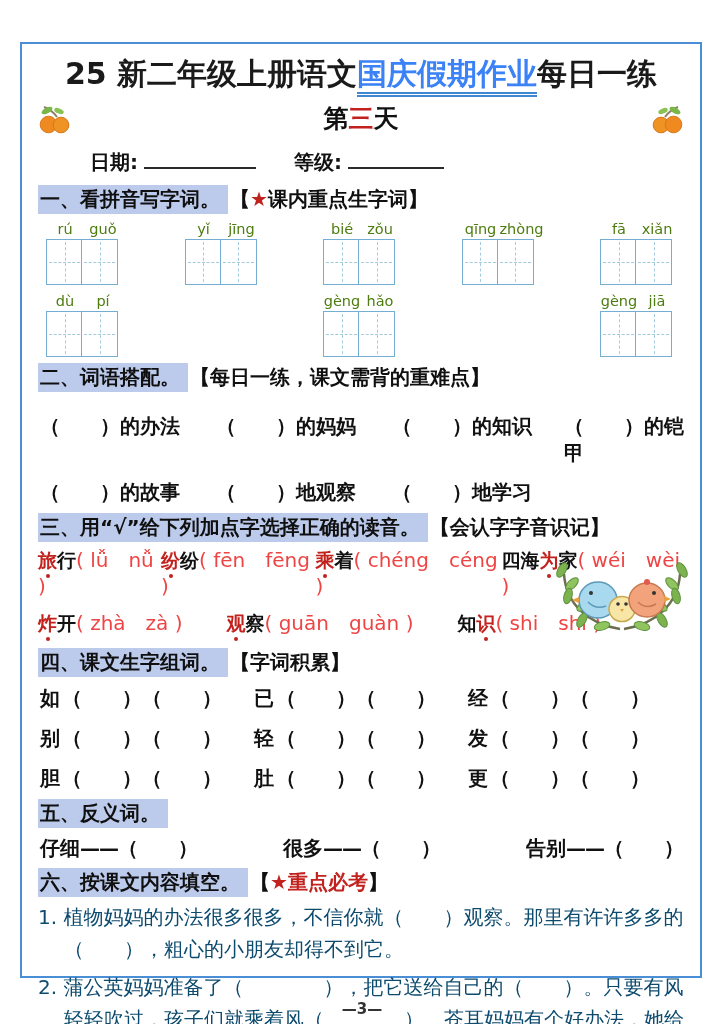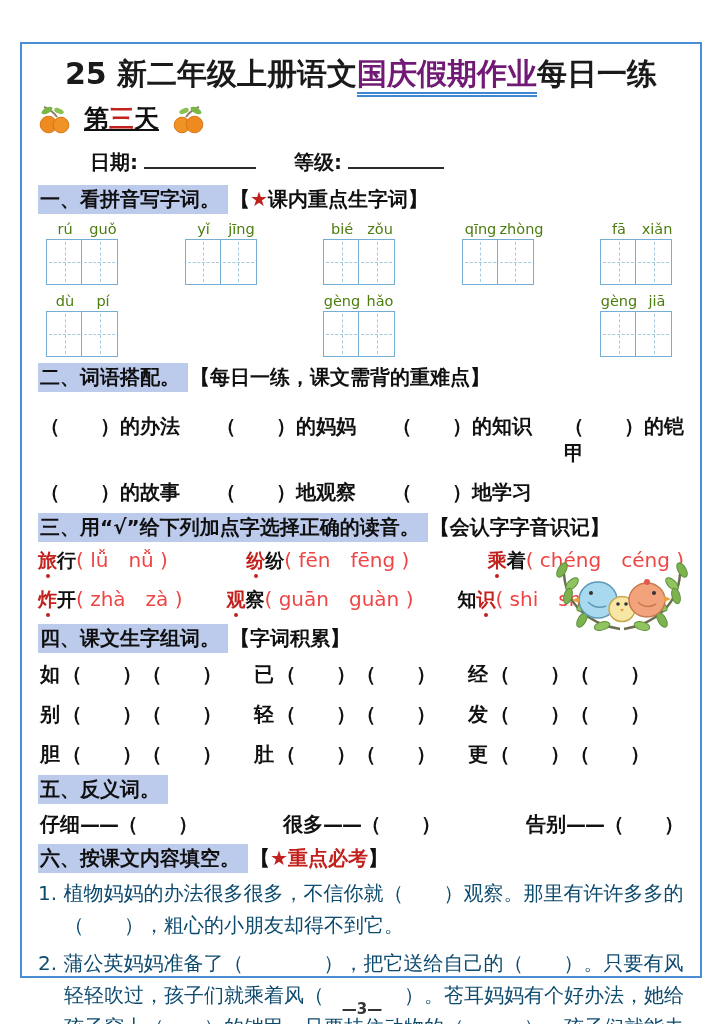--- a/index.html
+++ b/index.html
@@ -2,22 +2,22 @@
 <html><head>
 <meta charset="utf-8">
 <style>
   html,body{margin:0;padding:0;}
   body{background:#e9e9e7;font-family:"DejaVu Sans",sans-serif;}
   .page{position:relative;width:724px;height:1024px;background:#ffffff;margin:0 auto;overflow:hidden;}
   .frame{position:absolute;left:20px;top:42px;width:682px;height:936px;border:2px solid #4a8ed6;
          box-sizing:border-box;padding:8px 16px 6px 16px;background:#fff;}
   
   .title{ text-align:center;font-size:30px;font-weight:700;color:#1a1a1a;letter-spacing:0;margin-top:2px;white-space:nowrap;}
-  .title .red-u{color:#701a75;border-bottom:5px double #3f87d2;padding-bottom:1px;}
-  .day-row{display:flex;justify-content:flex-start;align-items:center;gap:12px;margin-top:7px;font-size:25px;font-weight:700;color:#111;text-decoration:underline;}
+  .title .red-u{color:#3b82f6;border-bottom:5px double #3f87d2;padding-bottom:1px;}
+  .day-row{display:flex;justify-content:space-between;align-items:center;gap:12px;margin-top:7px;font-size:25px;font-weight:700;color:#111;}
   .day-row .red{color:#c2221e;}
   
   .info-row{display:flex;gap:38px;margin:14px 0 10px 52px;font-size:20px;font-weight:600;color:#111;align-items:flex-end;}
   .uline{display:inline-block;width:112px;border-bottom:2px solid #2a2a2a;height:16px;margin-left:6px;}
   .uline.short{width:96px;}
   
   .sec-head{font-size:20px;font-weight:700;color:#101010;margin:7px 0 5px 0;}
   .hl{background:#bccaec;padding:2px 8px 3px 2px;}
   .note{margin-left:2px;}
   .red{color:#c2221e;}
@@ -188,20 +188,21 @@
       <span>（　　）地学习</span>
     </div>
 
     <div class="sec-head">
       <span class="hl">三、用“√”给下列加点字选择正确的读音。</span><span class="note">【会认字字音识记】</span>
     </div>
     <div class="read-line l1">
       <span><span class="mk">旅</span><span>行</span><span class="opts">( lǚ　nǚ )</span></span>
       <span><span class="mk">纷</span><span>纷</span><span class="opts">( fēn　fēng )</span></span>
       <span><span class="mk">乘</span><span>着</span><span class="opts">( chéng　céng )</span></span>
+      <span><span>四海</span><span class="mk">为</span><span>家</span><span class="opts">( wéi　wèi )</span></span>
     </div>
     <div class="read-line l2">
       <span><span class="mk">炸</span><span>开</span><span class="opts">( zhà　zà )</span></span>
       <span><span class="mk">观</span><span>察</span><span class="opts">( guān　guàn )</span></span>
       <span><span>知</span><span class="mk">识</span><span class="opts">( shi　shí )</span></span>
     </div>
 
     <div class="sec-head">
       <span class="hl">四、课文生字组词。</span><span class="note">【字词积累】</span>
     </div>

